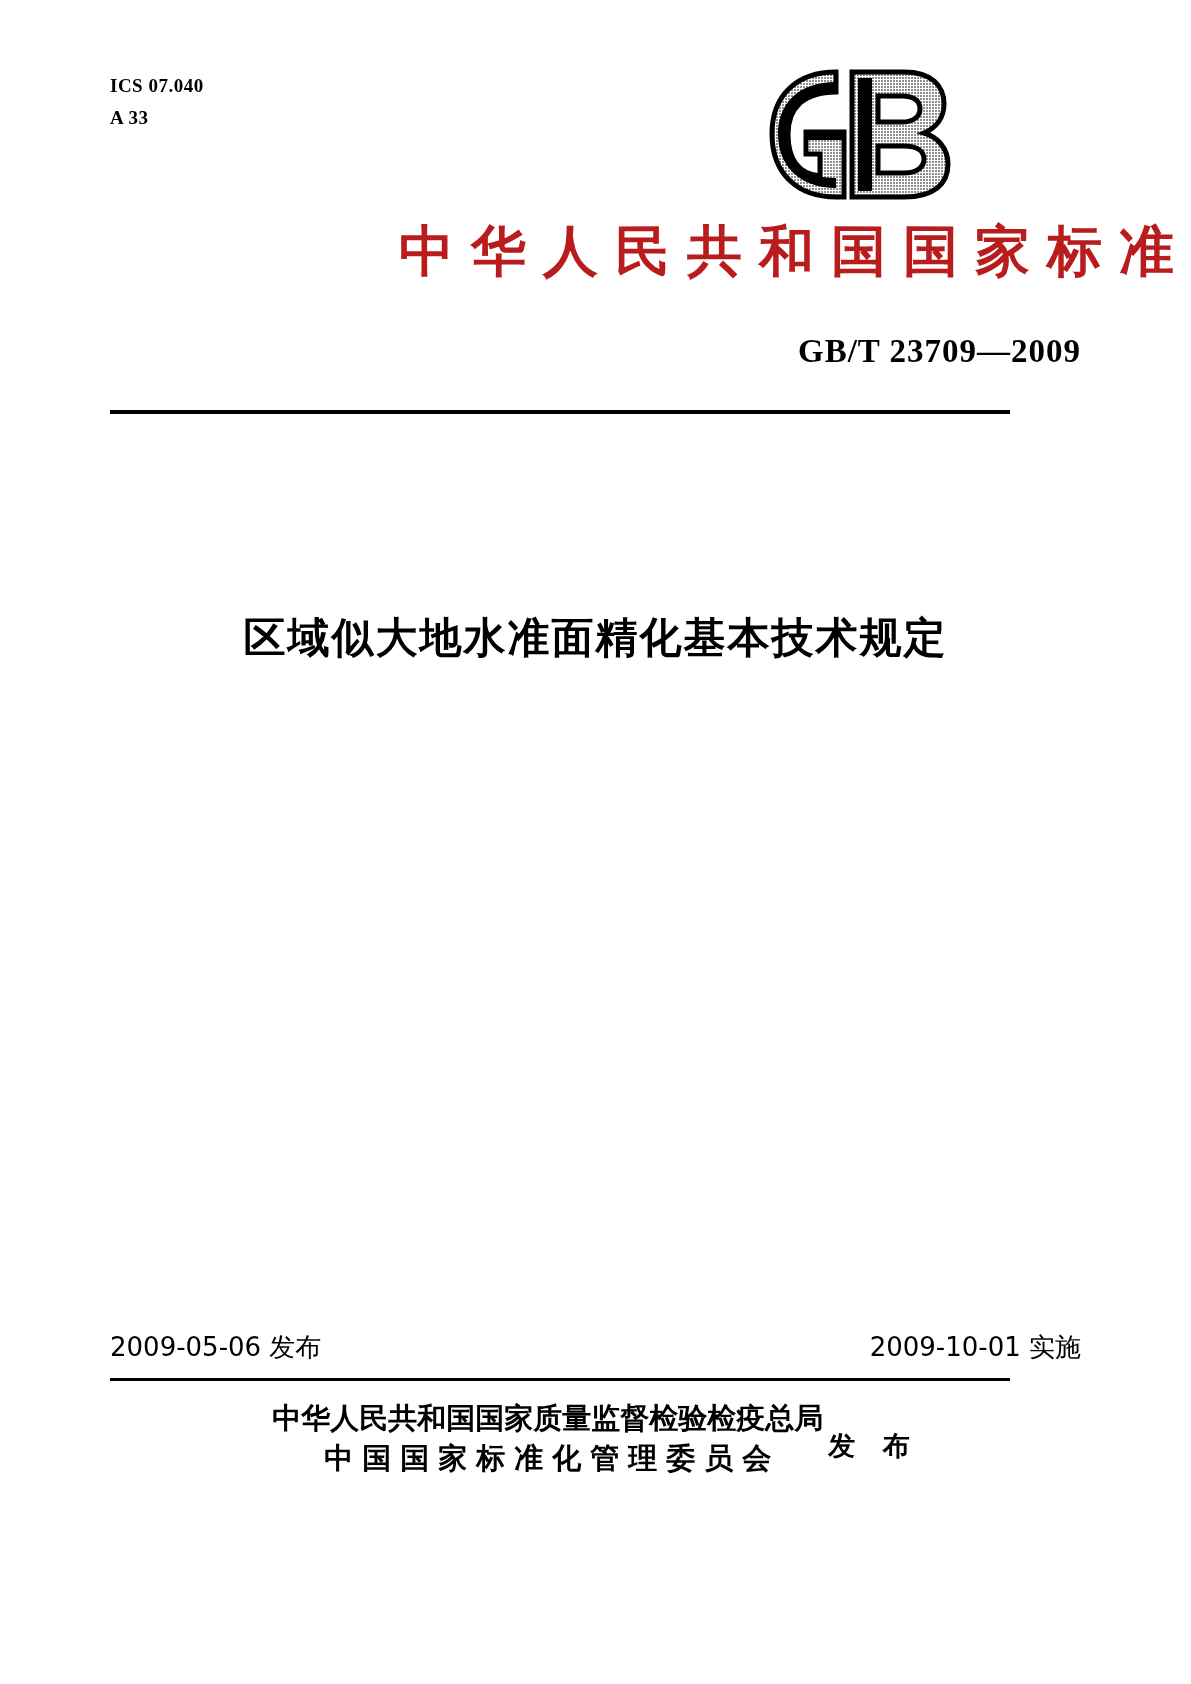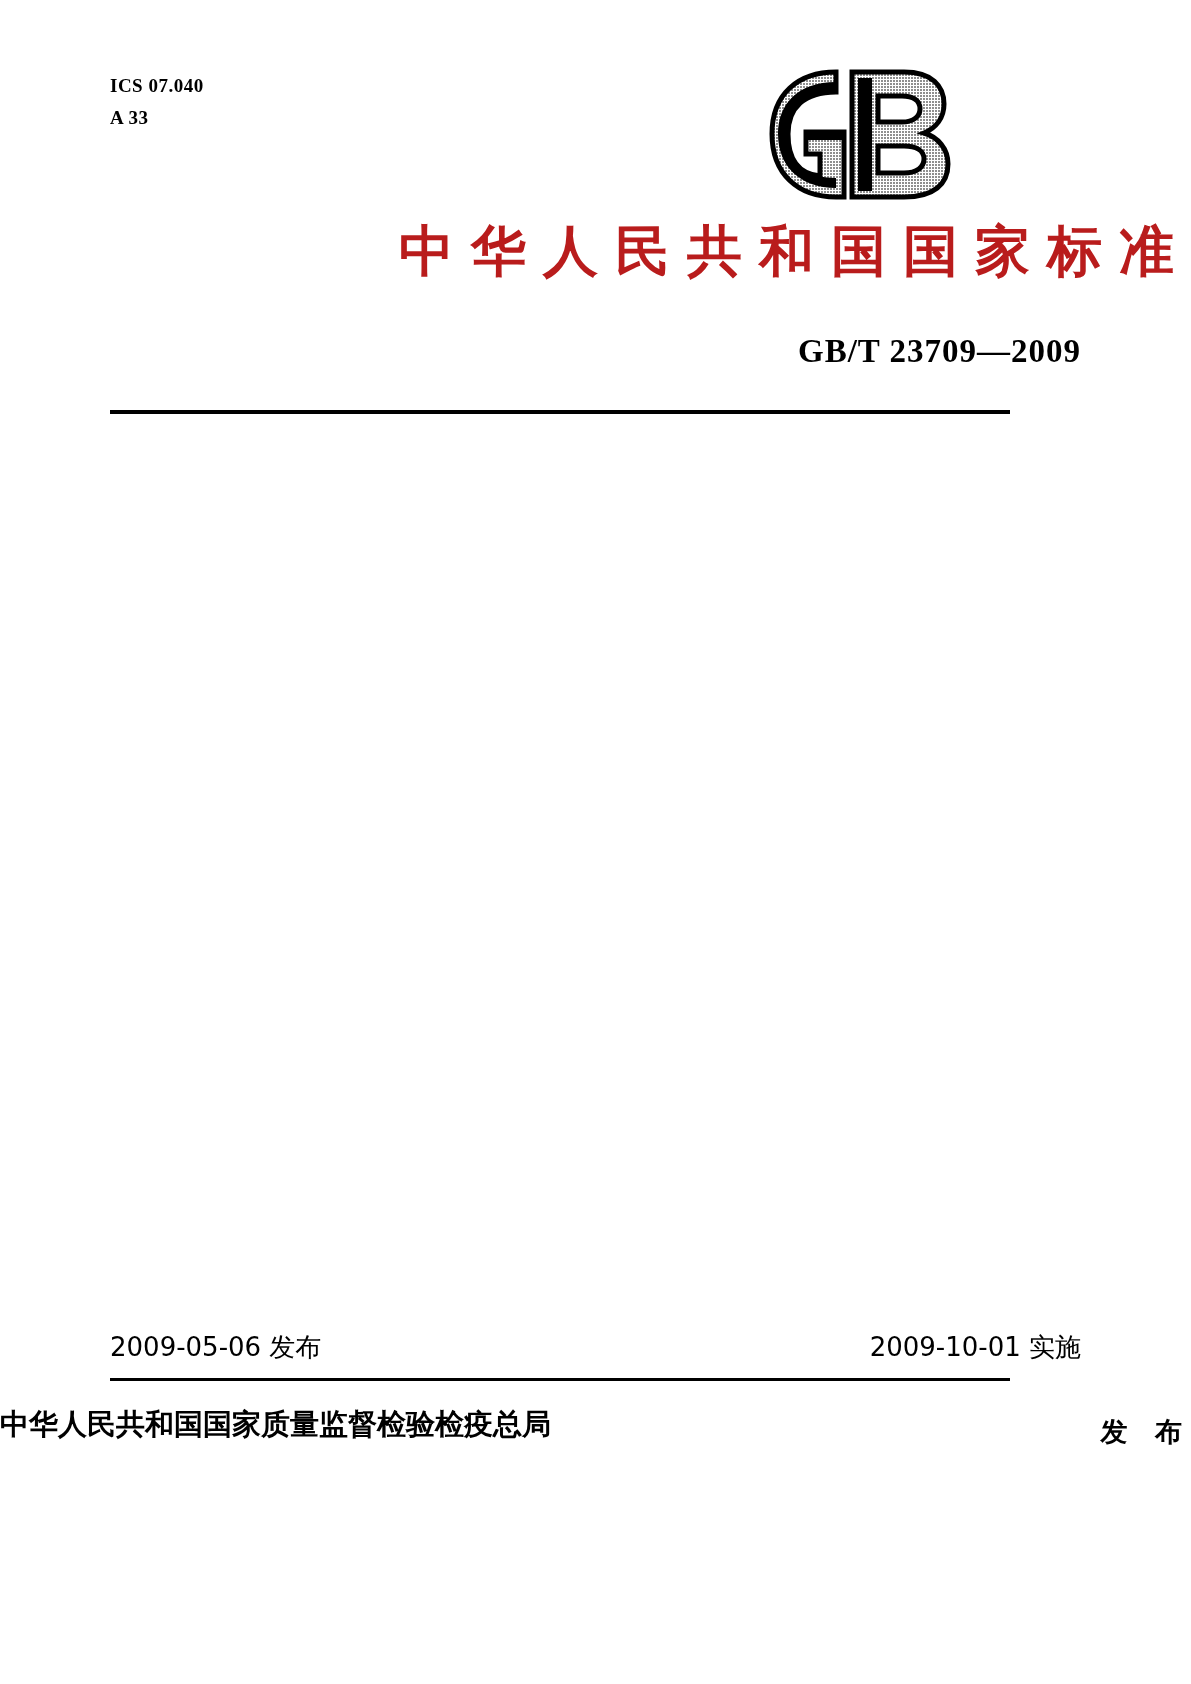--- a/index.html
+++ b/index.html
@@ -134,21 +134,21 @@
     letter-spacing: 0px;
   }
 
   
   .publisher {
     position: absolute;
     left: 0;
     top: 1398px;
     width: 1191px;
     display: flex;
-    justify-content: space-between;
+    justify-content: center;
     align-items: center;
   }
   .publisher-names {
     font-family: "DejaVu Sans", sans-serif;
     font-weight: bold;
     font-size: 29px;
     line-height: 40px;
     text-align: center;
   }
   .pub-line1 { letter-spacing: 0px; }
@@ -214,26 +214,28 @@
       <rect x="130" y="16" width="14" height="113" fill="#000"></rect>
     </svg>
   </div>
 
   <div class="cn-standard-title">中华人民共和国国家标准</div>
 
   <div class="std-number">GB/T 23709—2009</div>
 
   <div class="rule-top"></div>
 
+  <div class="doc-title-cn">区域似大地水准面精化基本技术规定</div>
 
   <div class="date-issue">2009-05-06 发布</div>
   <div class="date-impl">2009-10-01 实施</div>
 
   <div class="rule-bottom"></div>
 
   <div class="publisher">
     <div class="publisher-names">
       <div class="pub-line1">中华人民共和国国家质量监督检验检疫总局</div>
+      <div class="pub-line2">中国国家标准化管理委员会</div>
     </div>
     <div class="publisher-verb">发 布</div>
   </div>
 
 </div>
 
 </body></html>

